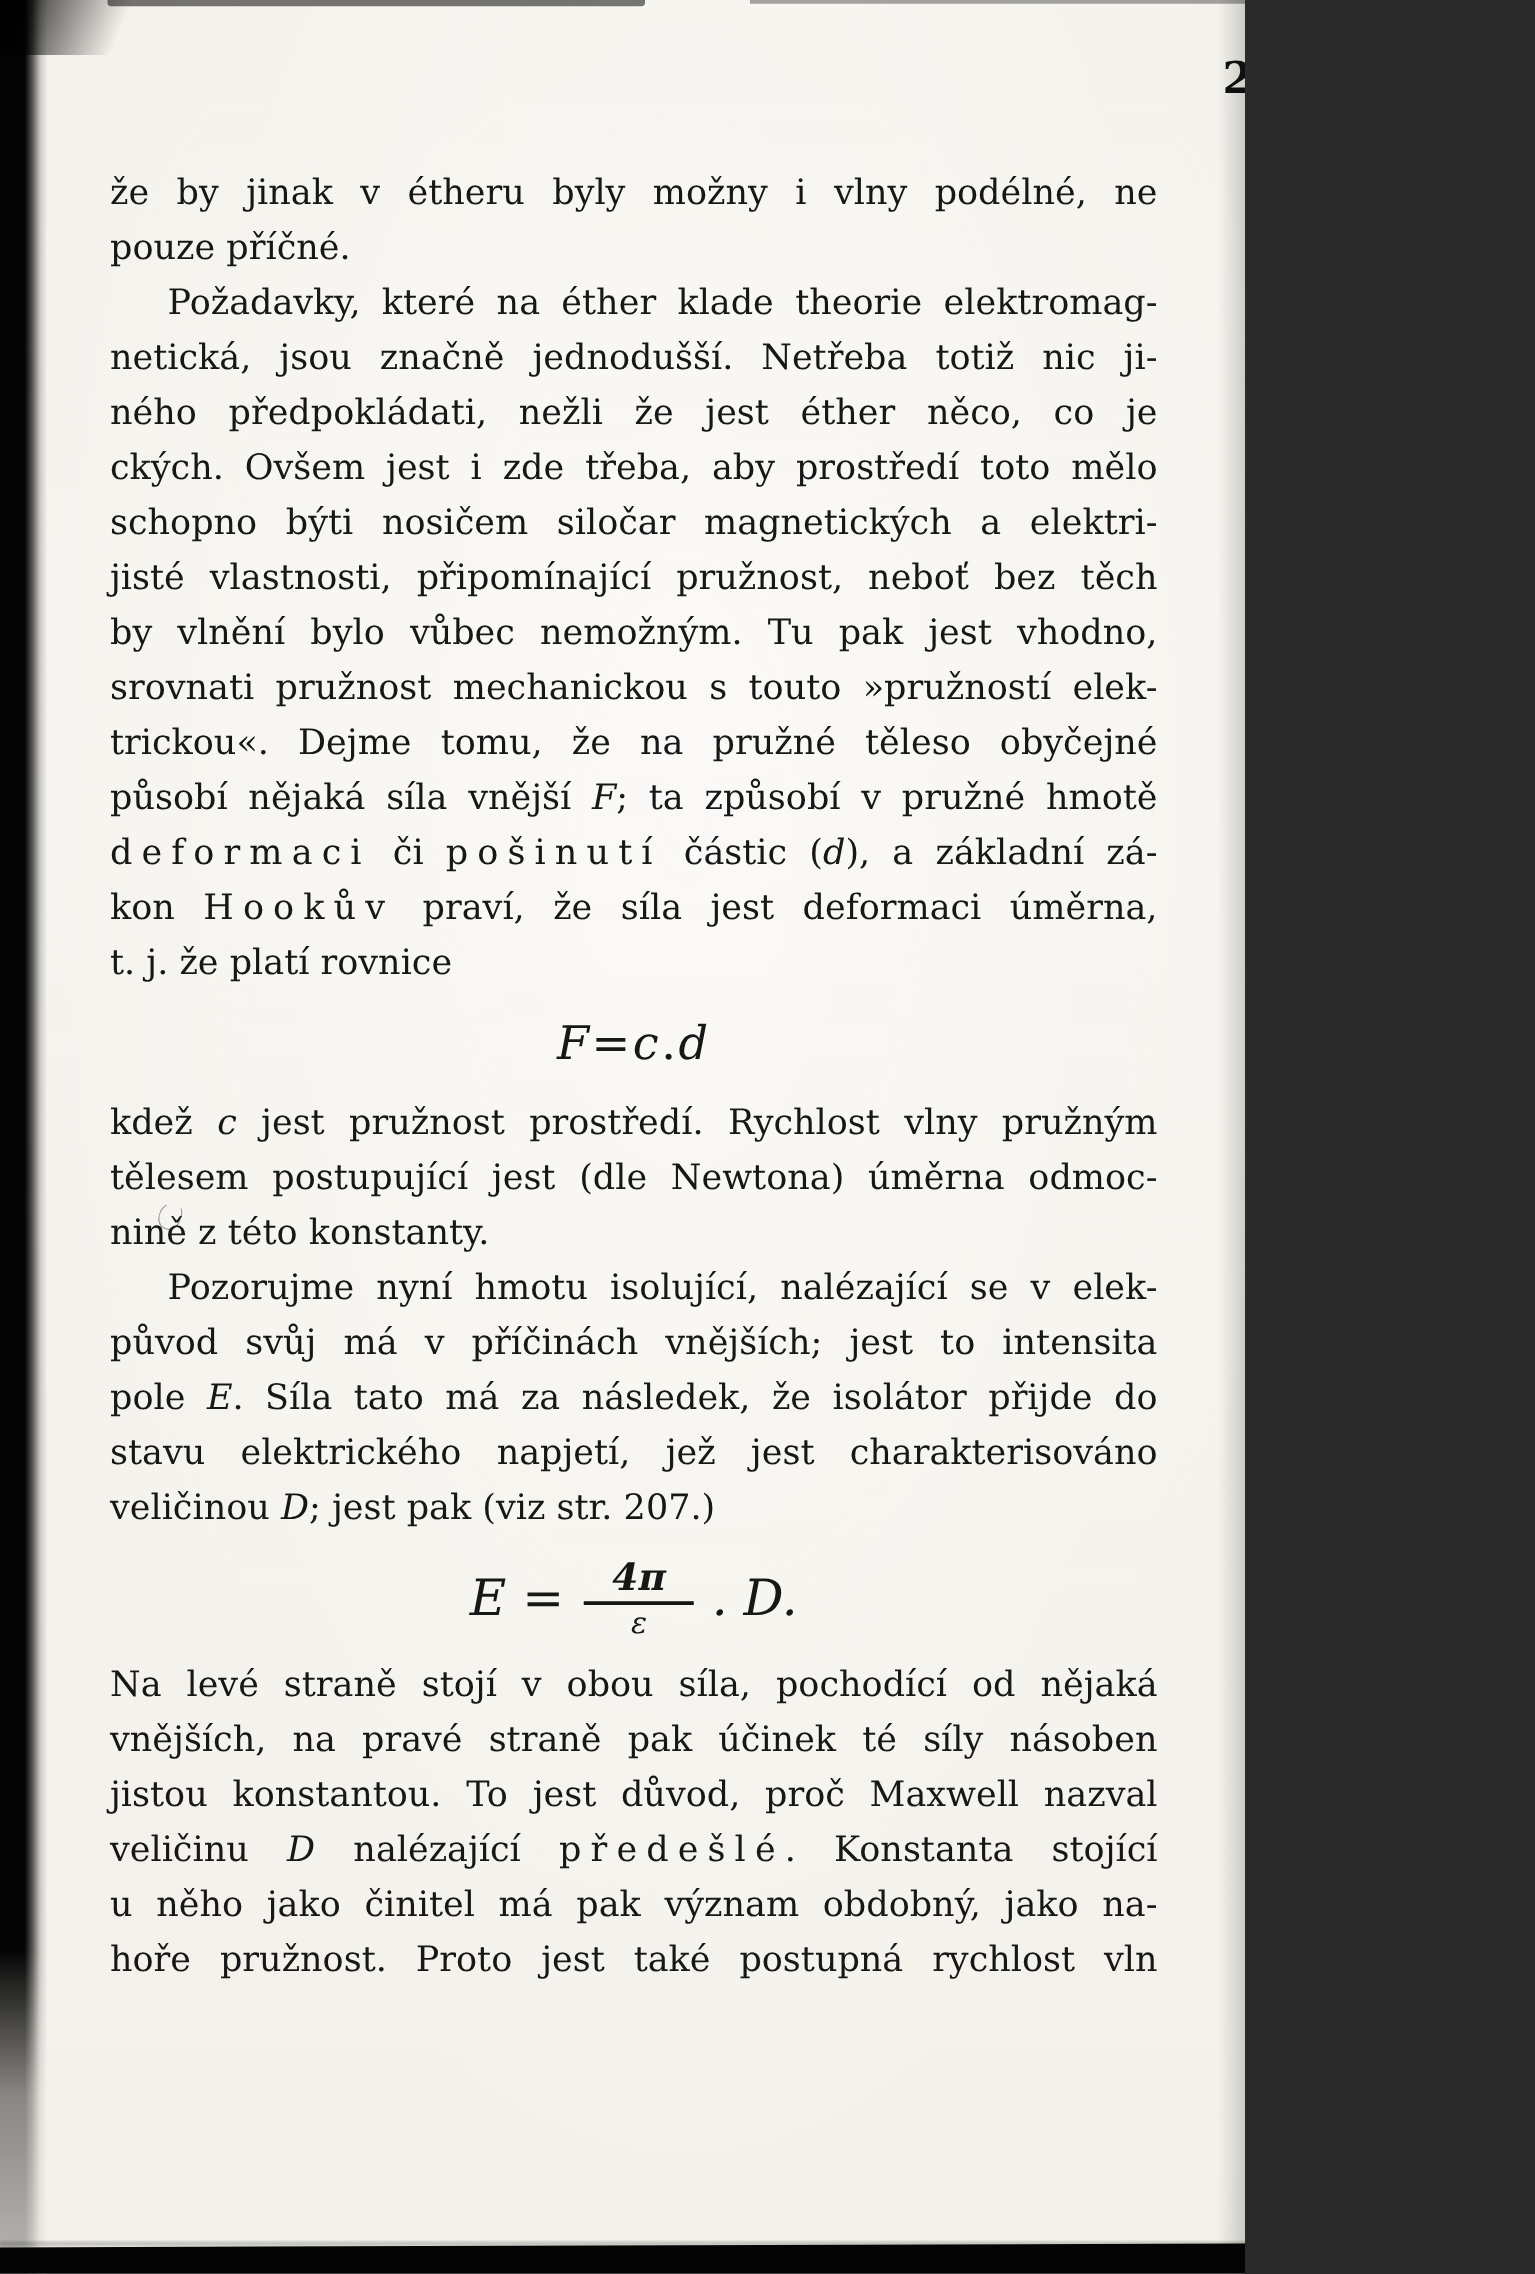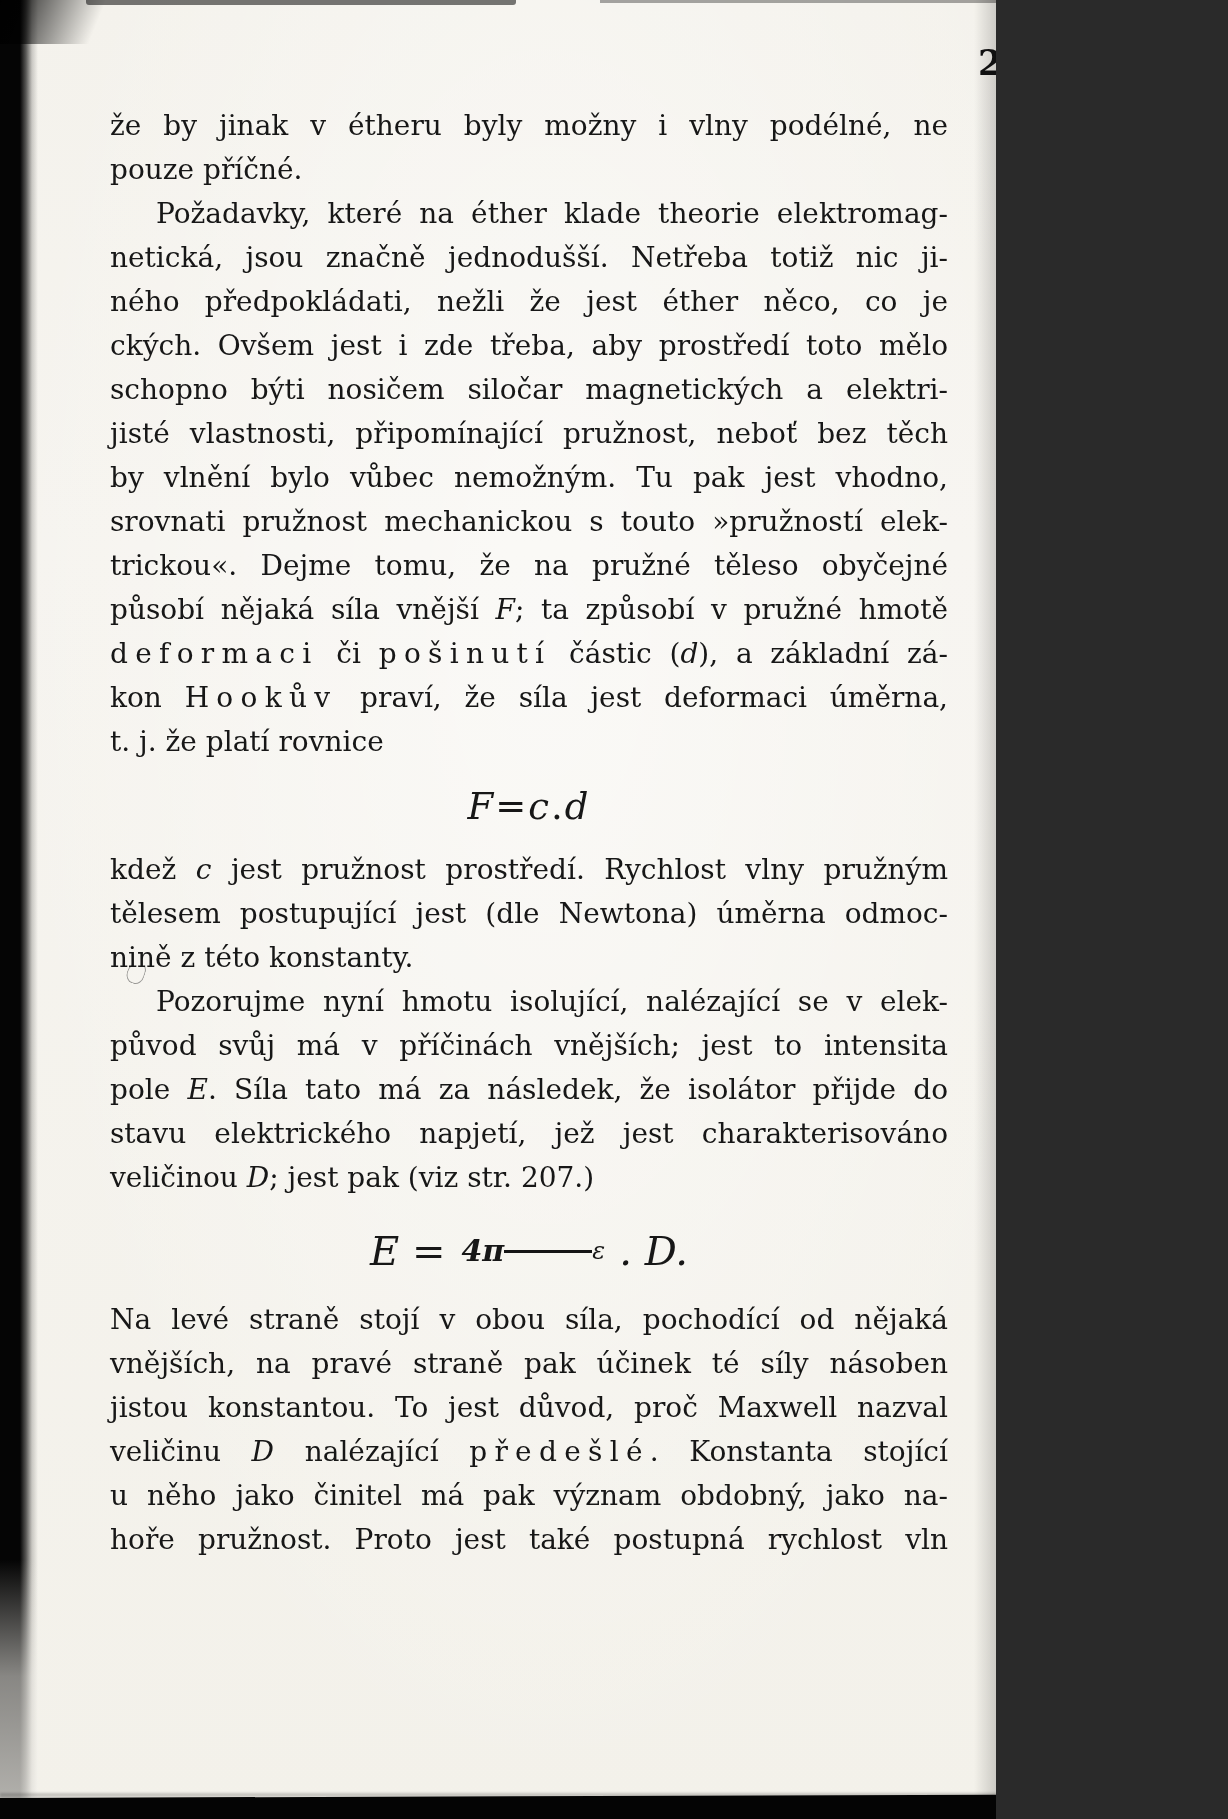--- a/index.html
+++ b/index.html
@@ -54,42 +54,42 @@
   .speck-dot2{position:absolute;left:1147px;top:1700px;width:4px;height:4px;background:rgba(20,20,20,.35);border-radius:50%;}
   .speck-dot3{position:absolute;left:1052px;top:320px;width:3px;height:10px;background:rgba(20,20,20,.3);border-radius:2px;}
 
   
   .pageno{
     position:absolute;top:42px;left:978px;
     font-size:35px;font-weight:700;letter-spacing:1px;color:#101010;
   }
 
   
-  .textcol{position:absolute;left:88px;top:104px;width:838px;margin-left:22px;}
+  .textcol{position:absolute;left:88px;top:132px;width:838px;}
   .para{margin:0;}
   .line{
     height:44px;line-height:44px;font-size:28px;
     text-align:justify;text-align-last:justify;
     white-space:normal;overflow:visible;
   }
   .line.last{text-align-last:left;}
   .line.first-indent{text-indent:46px;}
   .st-n{}
   .st-i{font-style:italic;}
   .st-sp{letter-spacing:.26em;}
 
   
   .equation{display:flex;justify-content:center;align-items:center;font-style:italic;}
   .eq-simple{height:56px;margin:14px 0 14px;font-size:37px;letter-spacing:2px;}
   .eq-simple .st-n{font-style:normal;}
   .eq-frac{height:86px;margin:8px 0 4px;font-size:40px;}
   .eq-frac .lhs,.eq-frac .rhs{display:inline-block;}
   .eq-frac .rhs{margin-left:10px;}
   .eq-frac .lhs{margin-right:12px;}
-  .frac{display:inline-flex;align-items:center;vertical-align:middle;margin:0 4px;}
+  .frac{display:inline-flex;flex-direction:column;align-items:center;vertical-align:middle;margin:0 4px;}
   .frac .num{font-size:30px;line-height:32px;font-weight:700;font-style:italic;}
   .frac .bar{width:88px;height:3px;background:#151515;margin:2px 0 1px;}
   .frac .den{font-size:24px;line-height:26px;font-style:italic;}
 </style>
 </head>
 <body>
 
 <div class="sheet">
 
   <div class="edge-left"></div>

